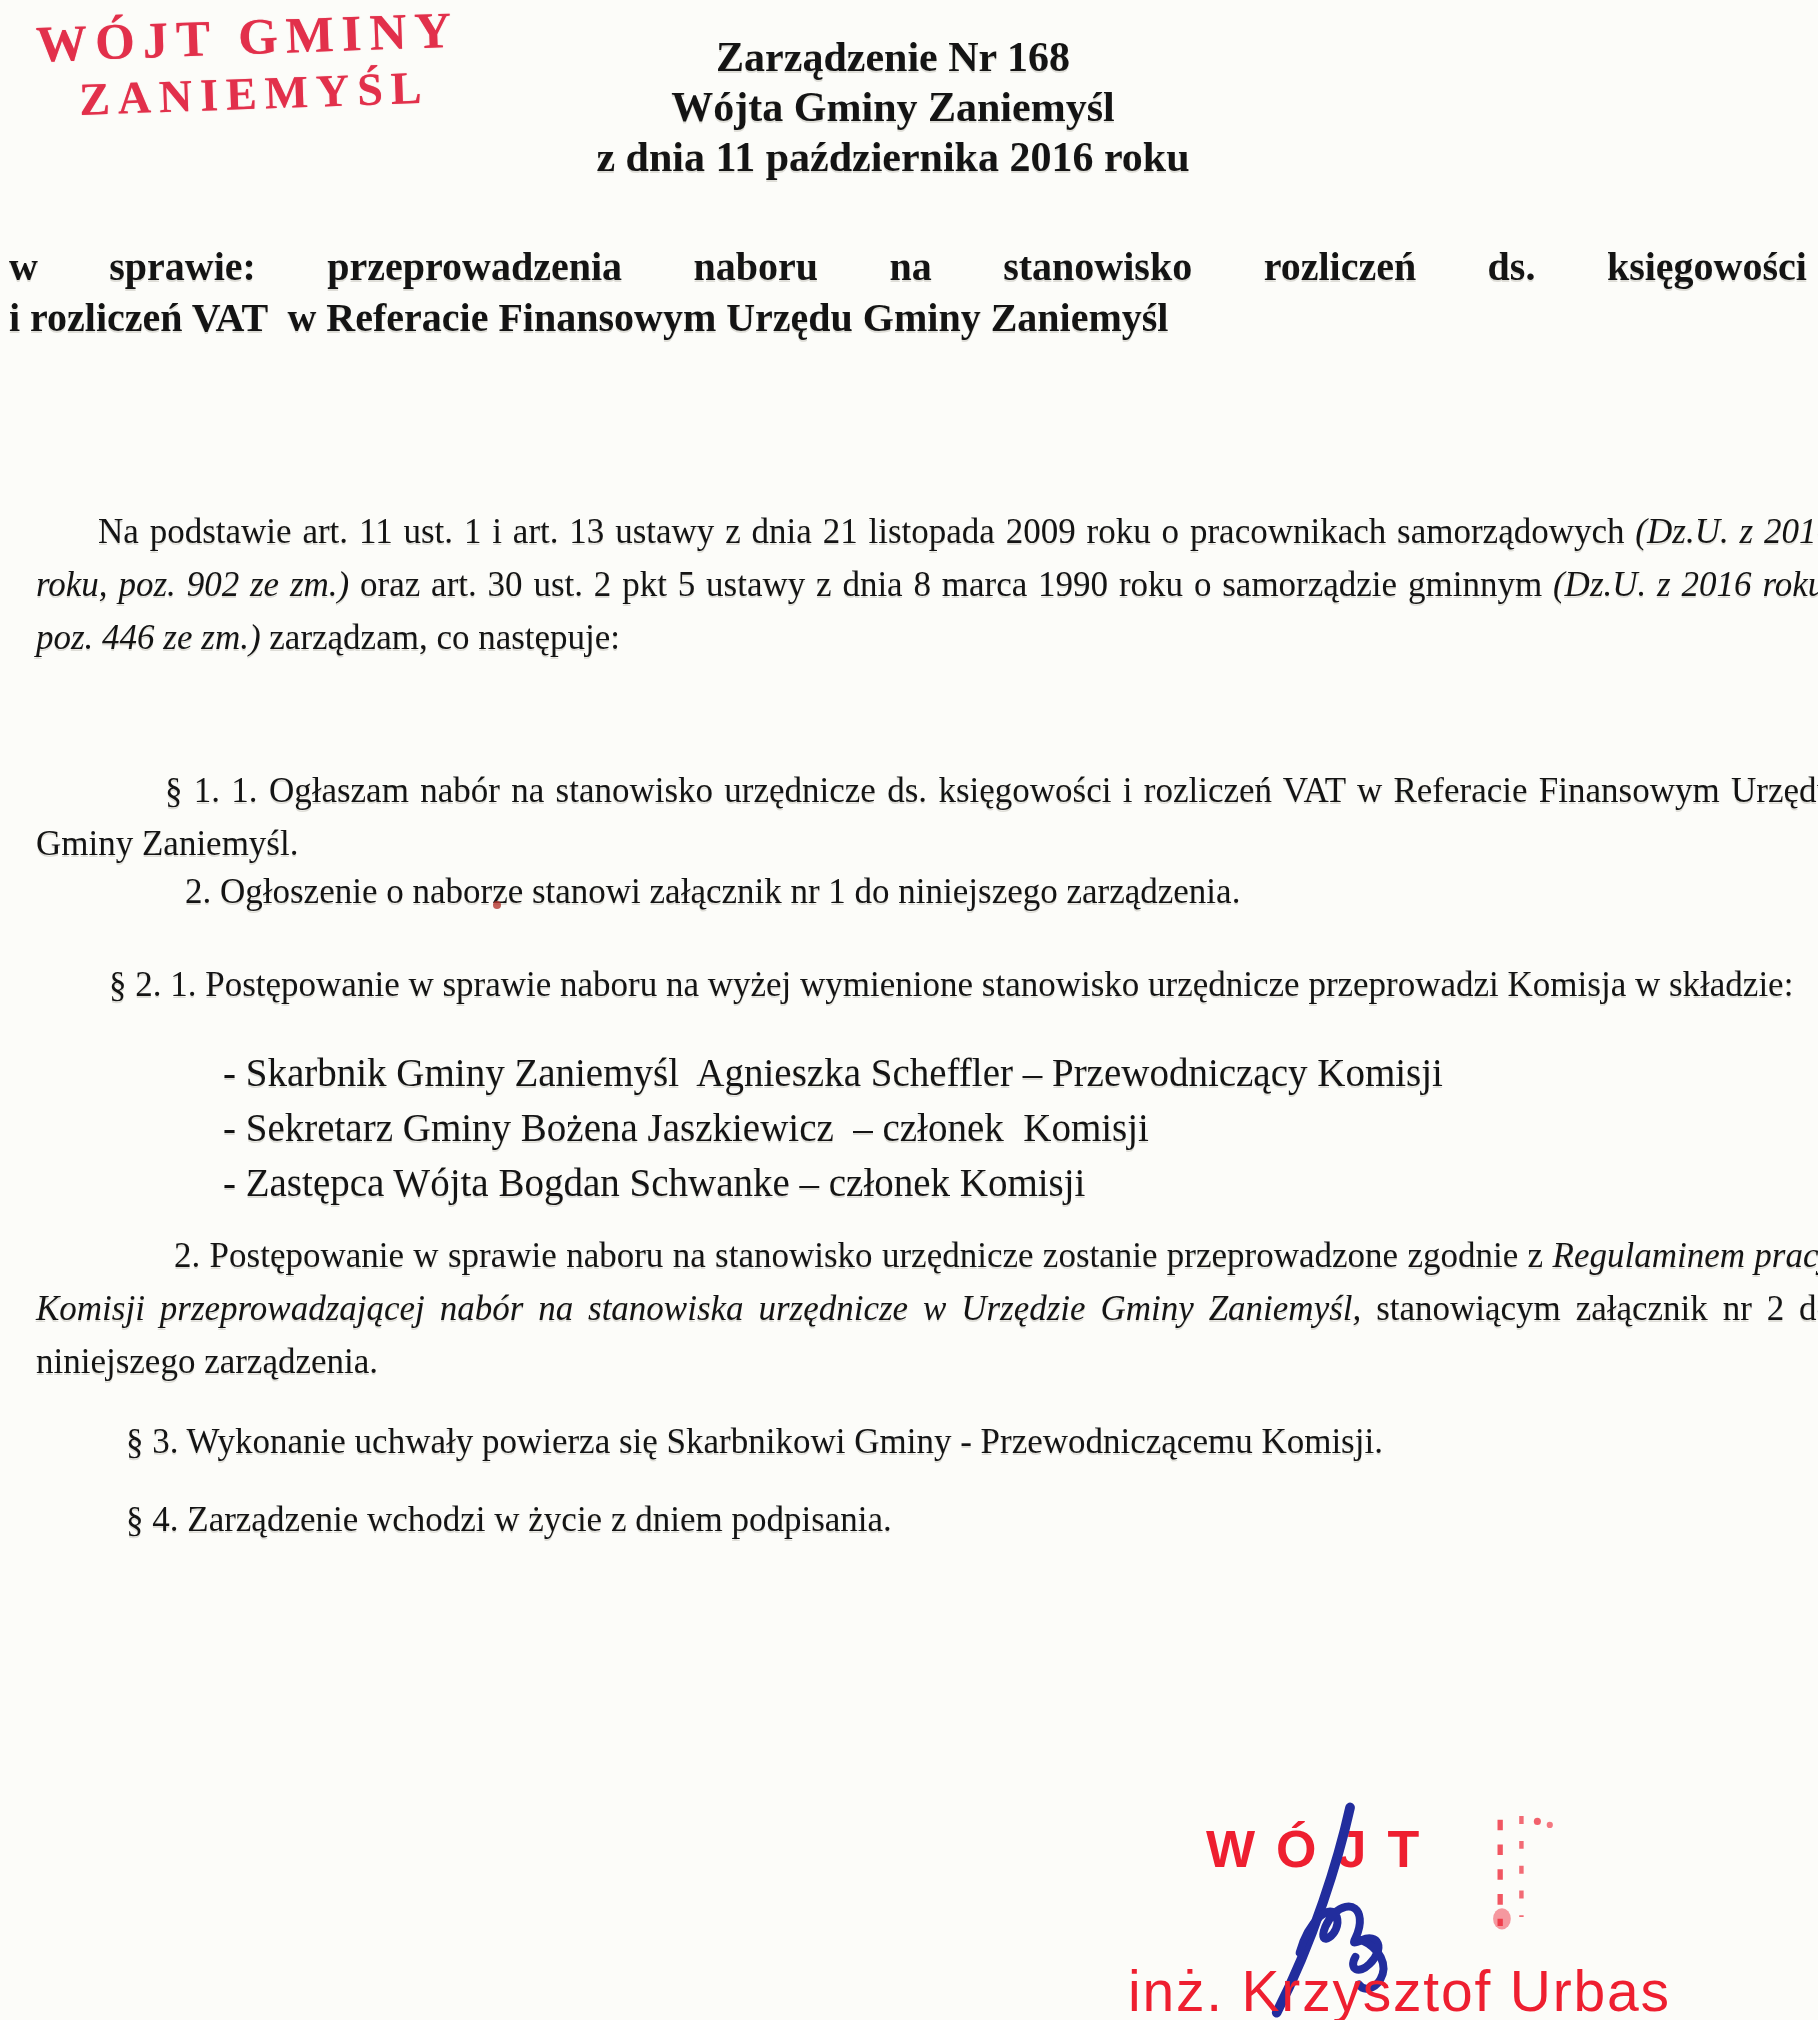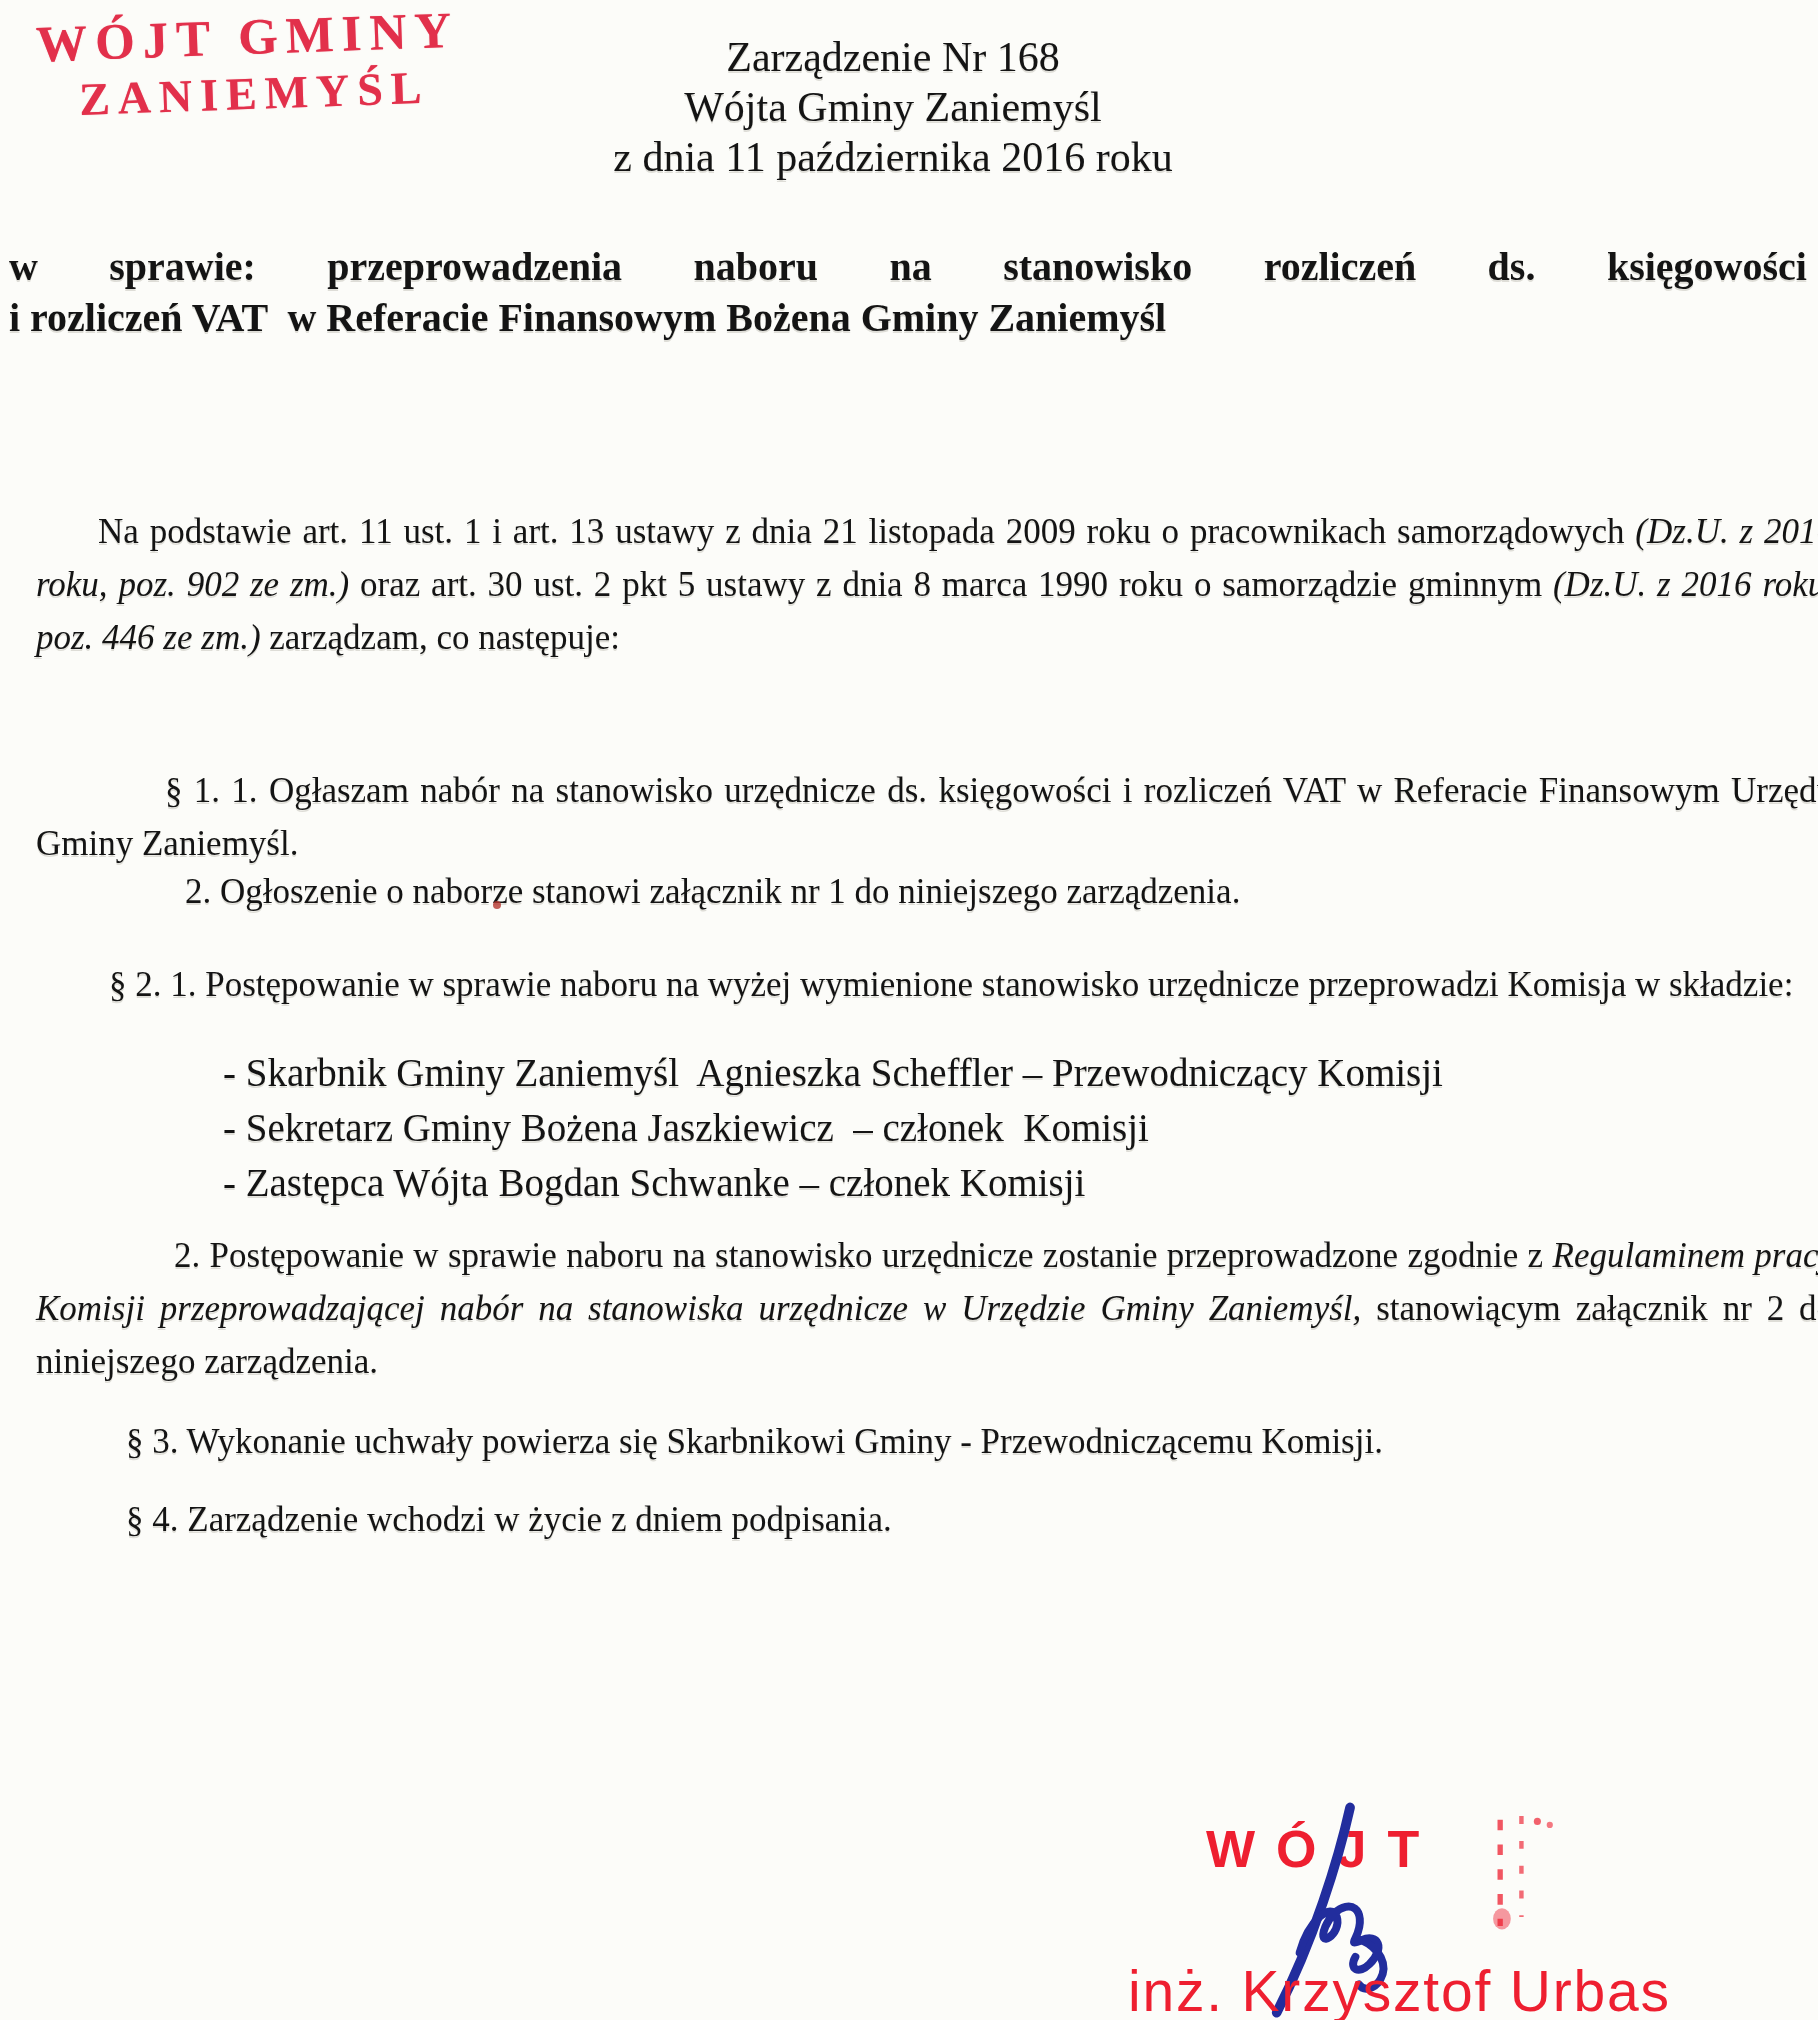--- a/index.html
+++ b/index.html
@@ -18,21 +18,21 @@
     font-family:"Liberation Serif","DejaVu Serif",serif;
     font-weight:bold;
     transform:rotate(-2deg);
     text-shadow:0 0 0.9px rgba(226,48,75,.55);
   }
   .stamp-line1 { font-size:51px; letter-spacing:8px; line-height:53px; }
   .stamp-line2 { font-size:46px; letter-spacing:8px; line-height:50px; margin:5.3px 0 0 41px; }
   
   .title {
     position:absolute; left:0; top:32px; width:1786px;
-    text-align:center; font-weight:normal;
+    text-align:center; font-weight:bold;
     font-size:42px; line-height:50px;
     text-shadow:0 1.8px 0 rgba(90,85,60,.18);
   }
   
   .subject {
     position:absolute; left:8.9px; top:241px; width:1798px;
     font-weight:bold; font-size:40px; line-height:51px;
     text-shadow:0 1.8px 0 rgba(90,85,60,.18);
   }
   .subject-l1 { text-align:justify; text-align-last:justify; }
@@ -89,21 +89,21 @@
   </div>
 
   <div class="title">
     <div>Zarządzenie Nr 168</div>
     <div>Wójta Gminy Zaniemyśl</div>
     <div>z dnia 11 października 2016 roku</div>
   </div>
 
   <div class="subject">
     <div class="subject-l1">w sprawie: przeprowadzenia naboru na stanowisko rozliczeń ds. księgowości</div>
-    <div class="subject-l2">i rozliczeń VAT  w Referacie Finansowym Bożena Gminy Zaniemyśl</div>
+    <div class="subject-l2">i rozliczeń VAT  w Referacie Finansowym Urzędu Gminy Zaniemyśl</div>
   </div>
 
   <p class="body legal"><span>Na podstawie art. 11 ust. 1 i art. 13 ustawy z dnia 21 listopada 2009 roku o pracownikach samorządowych </span><span class="it">(Dz.U. z 2016 roku, poz. 902 ze zm.)</span><span> oraz art. 30 ust. 2 pkt 5 ustawy z dnia 8 marca 1990 roku o samorządzie gminnym </span><span class="it">(Dz.U. z 2016 roku, poz. 446 ze zm.)</span><span> zarządzam, co następuje:</span></p>
 
   <p class="body p1a">§ 1. 1. Ogłaszam nabór na stanowisko urzędnicze ds. księgowości i rozliczeń VAT w Referacie Finansowym Urzędu Gminy Zaniemyśl.</p>
   <p class="body p1b">2. Ogłoszenie o naborze stanowi załącznik nr 1 do niniejszego zarządzenia.</p>
 
   <p class="body p2a">§ 2. 1. Postępowanie w sprawie naboru na wyżej wymienione stanowisko urzędnicze przeprowadzi Komisja w składzie:</p>
   <div class="member m1">- Skarbnik Gminy Zaniemyśl  Agnieszka Scheffler – Przewodniczący Komisji</div>
   <div class="member m3">- Zastępca Wójta Bogdan Schwanke – członek Komisji</div>

